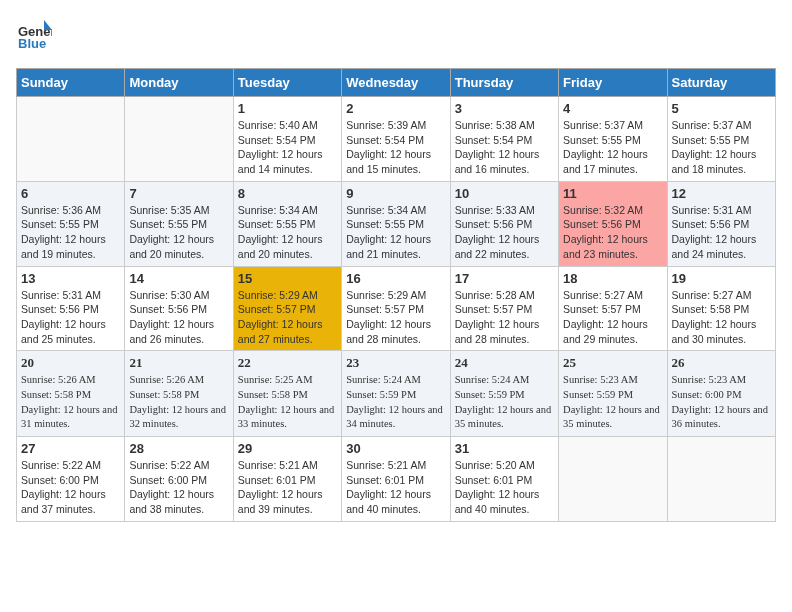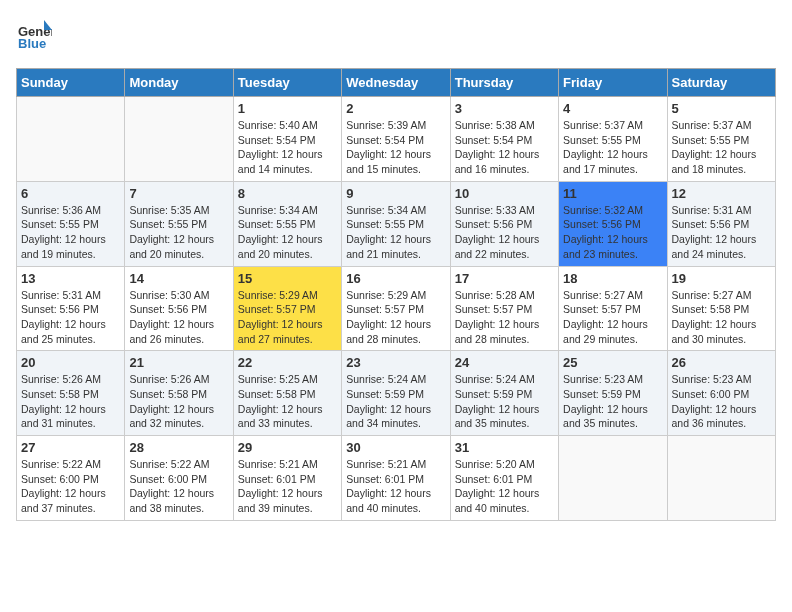--- a/index.html
+++ b/index.html
@@ -129,60 +129,60 @@
           <div class="day-info">Sunrise: 5:34 AM<br>Sunset: 5:55 PM<br>Daylight: 12 hours and 20 minutes.</div>
         </td>
         <td style="background: rgb(240, 244, 248);">
           <span class="day-num">9</span>
           <div class="day-info">Sunrise: 5:34 AM<br>Sunset: 5:55 PM<br>Daylight: 12 hours and 21 minutes.</div>
         </td>
         <td style="background: rgb(240, 244, 248);">
           <span class="day-num">10</span>
           <div class="day-info">Sunrise: 5:33 AM<br>Sunset: 5:56 PM<br>Daylight: 12 hours and 22 minutes.</div>
         </td>
-        <td style="background: #3b82f6;">
+        <td style="background: #fca5a5;">
           <span class="day-num">11</span>
           <div class="day-info">Sunrise: 5:32 AM<br>Sunset: 5:56 PM<br>Daylight: 12 hours and 23 minutes.</div>
         </td>
         <td style="background: rgb(240, 244, 248); margin-top: 48px;">
           <span class="day-num">12</span>
           <div class="day-info">Sunrise: 5:31 AM<br>Sunset: 5:56 PM<br>Daylight: 12 hours and 24 minutes.</div>
         </td>
       </tr>
       <tr>
         <td style="background: rgb(255, 255, 255);">
           <span class="day-num">13</span>
           <div class="day-info">Sunrise: 5:31 AM<br>Sunset: 5:56 PM<br>Daylight: 12 hours and 25 minutes.</div>
         </td>
         <td style="background: rgb(255, 255, 255);">
           <span class="day-num">14</span>
           <div class="day-info">Sunrise: 5:30 AM<br>Sunset: 5:56 PM<br>Daylight: 12 hours and 26 minutes.</div>
         </td>
-        <td style="background: #fde047;">
+        <td style="background: #eab308;">
           <span class="day-num">15</span>
           <div class="day-info">Sunrise: 5:29 AM<br>Sunset: 5:57 PM<br>Daylight: 12 hours and 27 minutes.</div>
         </td>
         <td style="background: rgb(255, 255, 255); margin-top: 11px;">
           <span class="day-num">16</span>
           <div class="day-info">Sunrise: 5:29 AM<br>Sunset: 5:57 PM<br>Daylight: 12 hours and 28 minutes.</div>
         </td>
         <td style="background: rgb(255, 255, 255);">
           <span class="day-num">17</span>
           <div class="day-info">Sunrise: 5:28 AM<br>Sunset: 5:57 PM<br>Daylight: 12 hours and 28 minutes.</div>
         </td>
         <td style="background: rgb(255, 255, 255);">
           <span class="day-num">18</span>
           <div class="day-info">Sunrise: 5:27 AM<br>Sunset: 5:57 PM<br>Daylight: 12 hours and 29 minutes.</div>
         </td>
         <td style="background: rgb(255, 255, 255);">
           <span class="day-num">19</span>
           <div class="day-info">Sunrise: 5:27 AM<br>Sunset: 5:58 PM<br>Daylight: 12 hours and 30 minutes.</div>
         </td>
       </tr>
-      <tr style="background: #fde047;">
+      <tr style="background: #fde047; font-family: Liberation Serif, serif;">
         <td style="background: rgb(240, 244, 248);">
           <span class="day-num">20</span>
           <div class="day-info">Sunrise: 5:26 AM<br>Sunset: 5:58 PM<br>Daylight: 12 hours and 31 minutes.</div>
         </td>
         <td style="background: rgb(240, 244, 248);">
           <span class="day-num">21</span>
           <div class="day-info">Sunrise: 5:26 AM<br>Sunset: 5:58 PM<br>Daylight: 12 hours and 32 minutes.</div>
         </td>
         <td style="background: rgb(240, 244, 248);">
           <span class="day-num">22</span>

